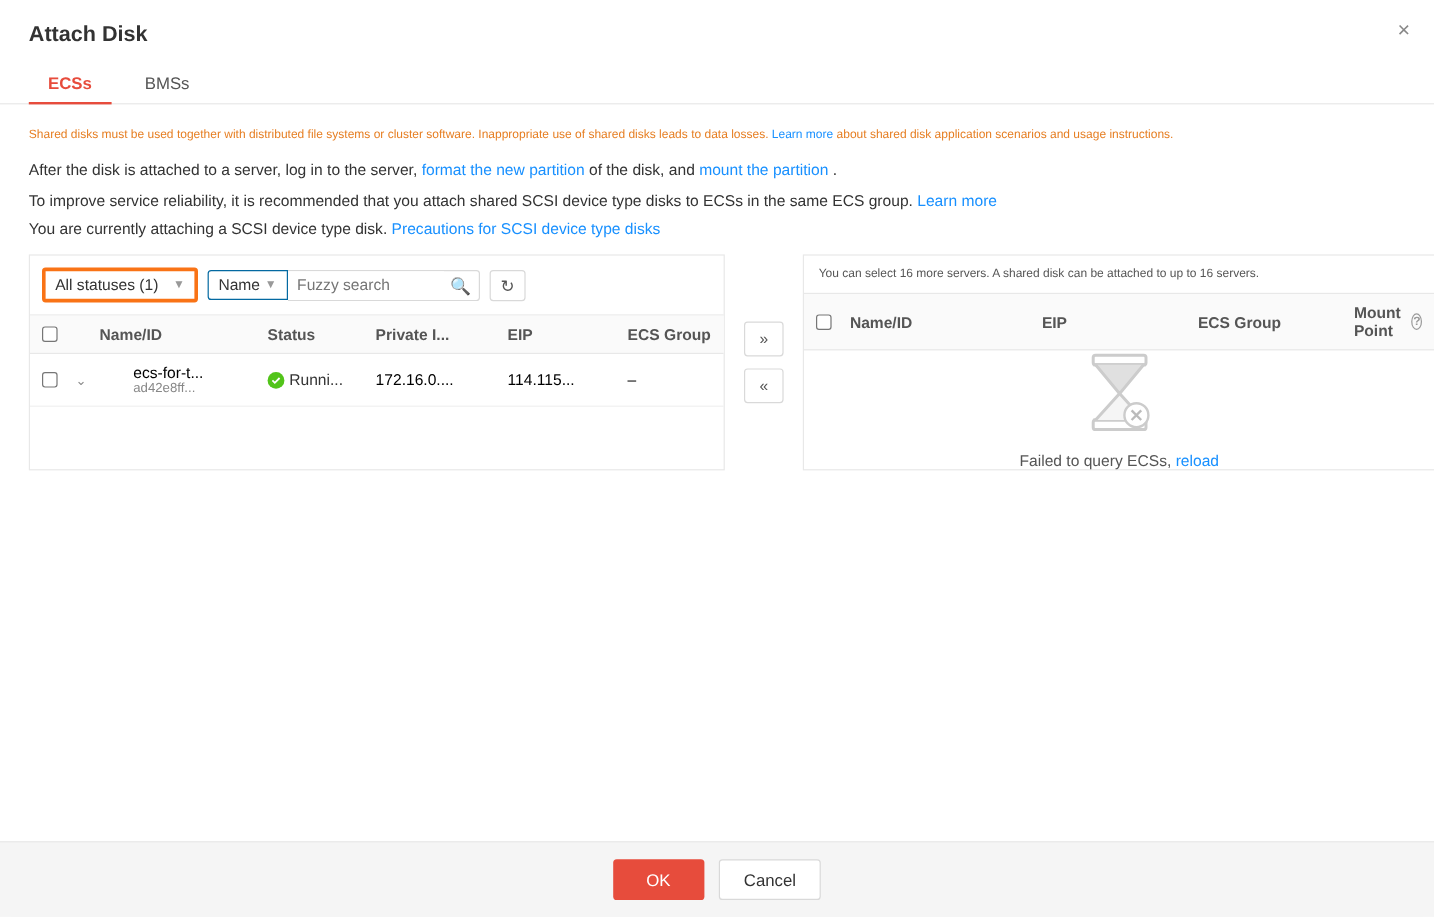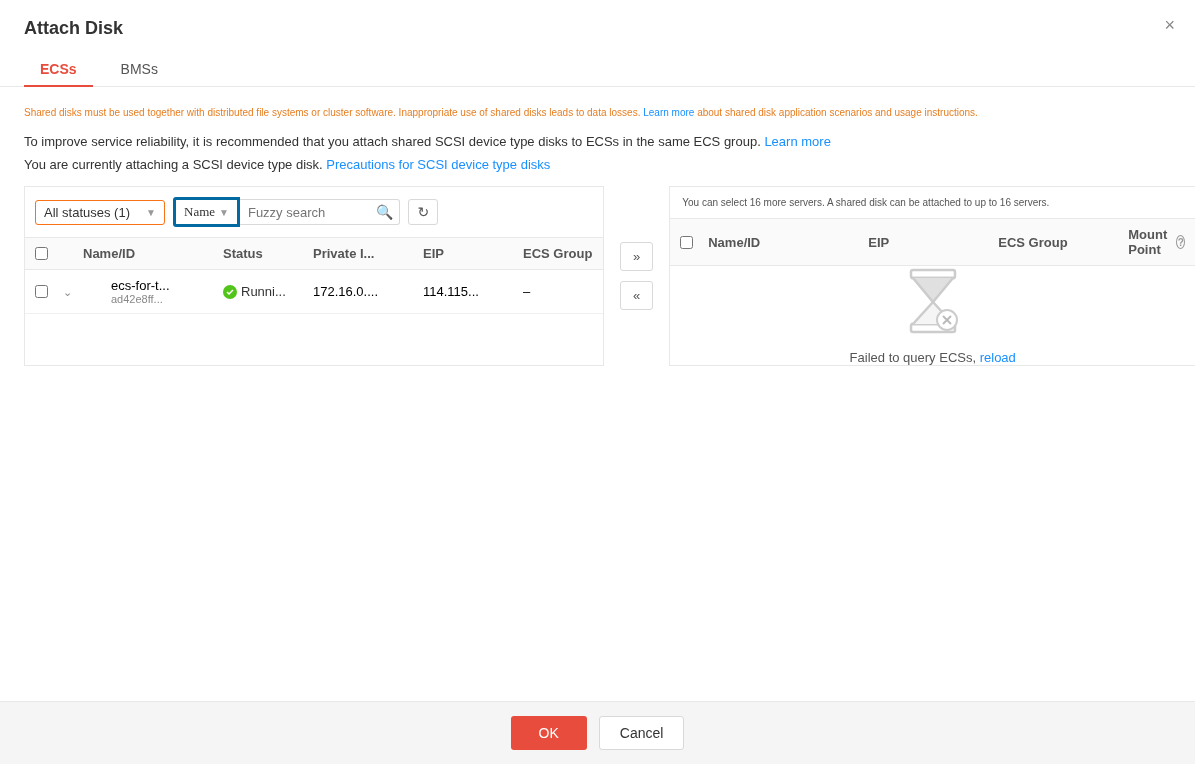--- a/index.html
+++ b/index.html
@@ -112,42 +112,41 @@
     .filter-row {
       display: flex;
       align-items: center;
       padding: 10px 10px;
       gap: 8px;
       border-bottom: 1px solid #e8e8e8;
     }
     .status-dropdown {
       display: flex;
       align-items: center;
-      border: 1px solid #f97316;
+      border: 3px solid #f97316;
       border-radius: 3px;
       padding: 4px 8px;
       cursor: pointer;
       background: #fff;
       font-size: 13px;
       color: #333;
       min-width: 130px;
       justify-content: space-between;
     }
     .status-dropdown .chevron { color: #999; font-size: 10px; margin-left: 6px; }
     .name-dropdown {
       display: flex;
       align-items: center;
-      border: 3px solid #0369a1;
+      border: 1px solid #0369a1;
       border-radius: 3px 0 0 3px;
       padding: 4px 8px;
       cursor: pointer;
       background: #fff;
       font-size: 13px;
       color: #333;
-      font-family: Liberation Serif, serif;
     }
     .name-dropdown .chevron { color: #999; font-size: 10px; margin-left: 4px; }
     .search-input-wrap {
       display: flex;
       align-items: center;
       border: 1px solid #d9d9d9;
       border-left: none;
       border-radius: 0 3px 3px 0;
       overflow: hidden;
     }
@@ -325,20 +324,27 @@
   </div>
 
   <div class="dialog-body">
 
     <div class="warning-text">
       <span>Shared disks must be used together with distributed file systems or cluster software. Inappropriate use of shared disks leads to data losses.</span>
       <a href="#">Learn more</a>
       <span>about shared disk application scenarios and usage instructions.</span>
     </div>
 
+    <div class="info-text">
+      <span>After the disk is attached to a server, log in to the server,</span>
+      <a href="#">format the new partition</a>
+      <span>of the disk, and</span>
+      <a href="#">mount the partition</a>
+      <span>.</span>
+    </div>
 
     <div class="info-text">
       <span>To improve service reliability, it is recommended that you attach shared SCSI device type disks to ECSs in the same ECS group.</span>
       <a href="#">Learn more</a>
     </div>
 
     <div class="scsi-text">
       <span>You are currently attaching a SCSI device type disk.</span>
       <a href="#">Precautions for SCSI device type disks</a>
     </div>

